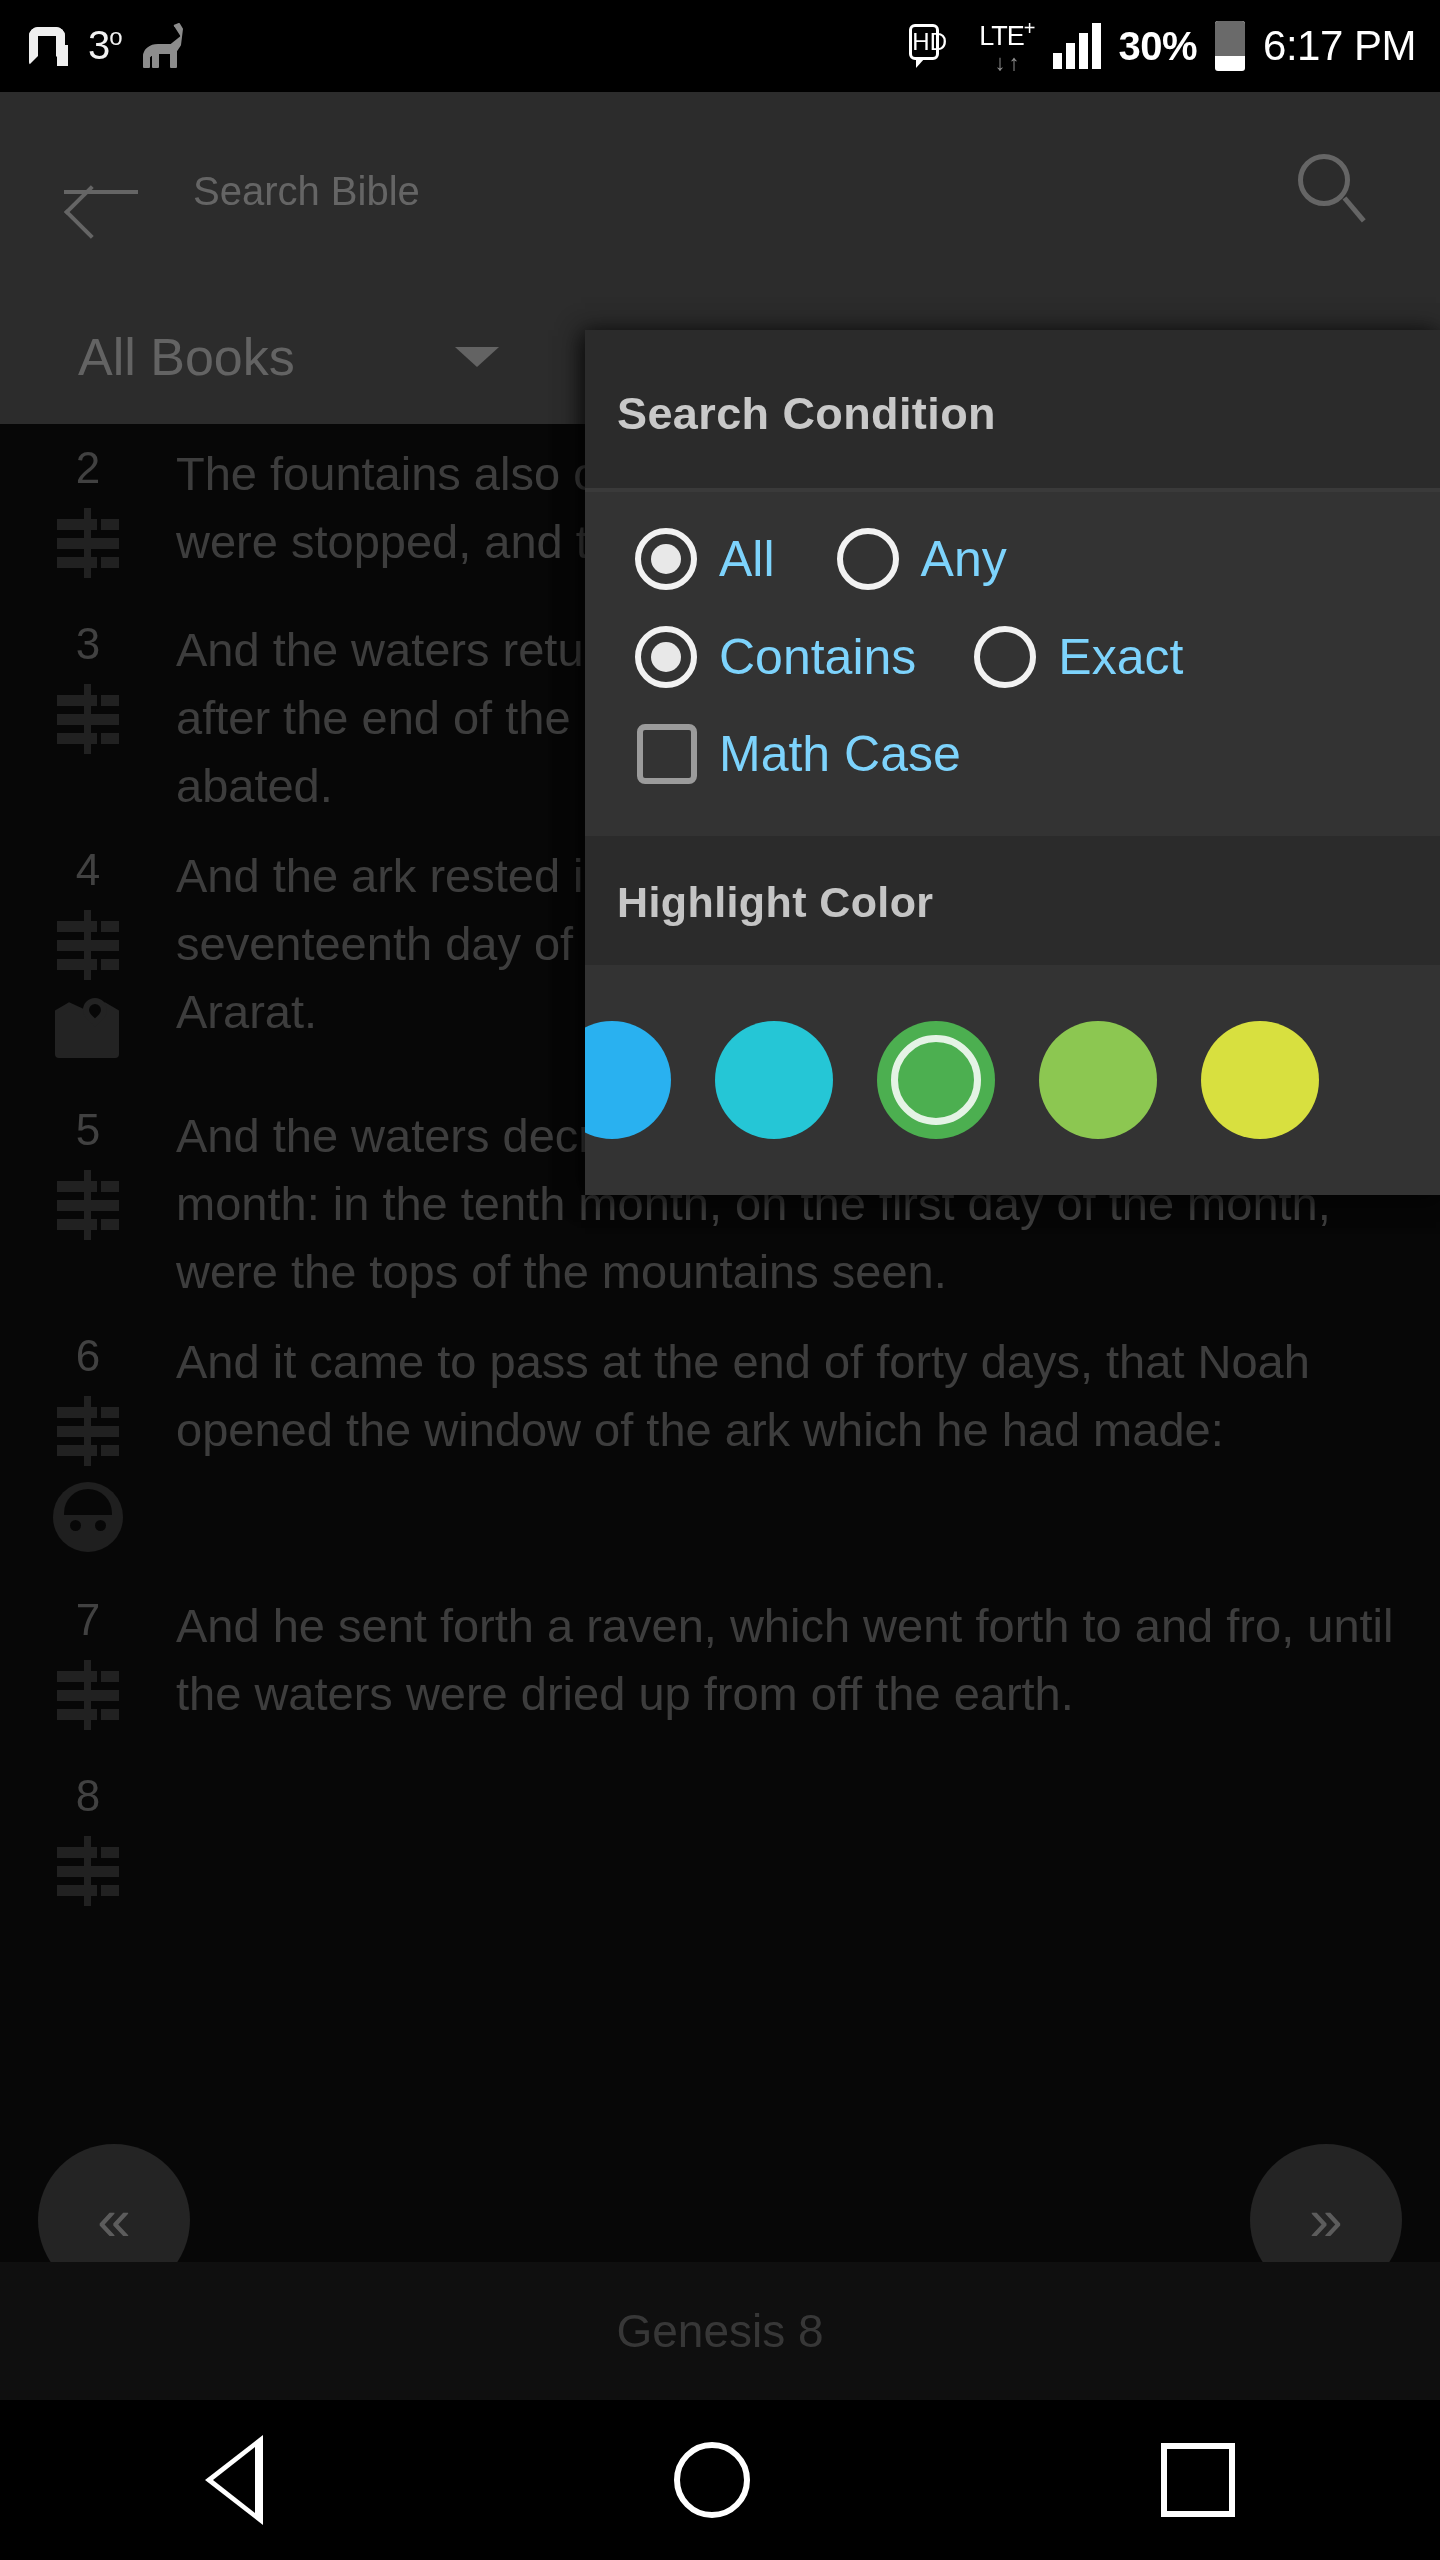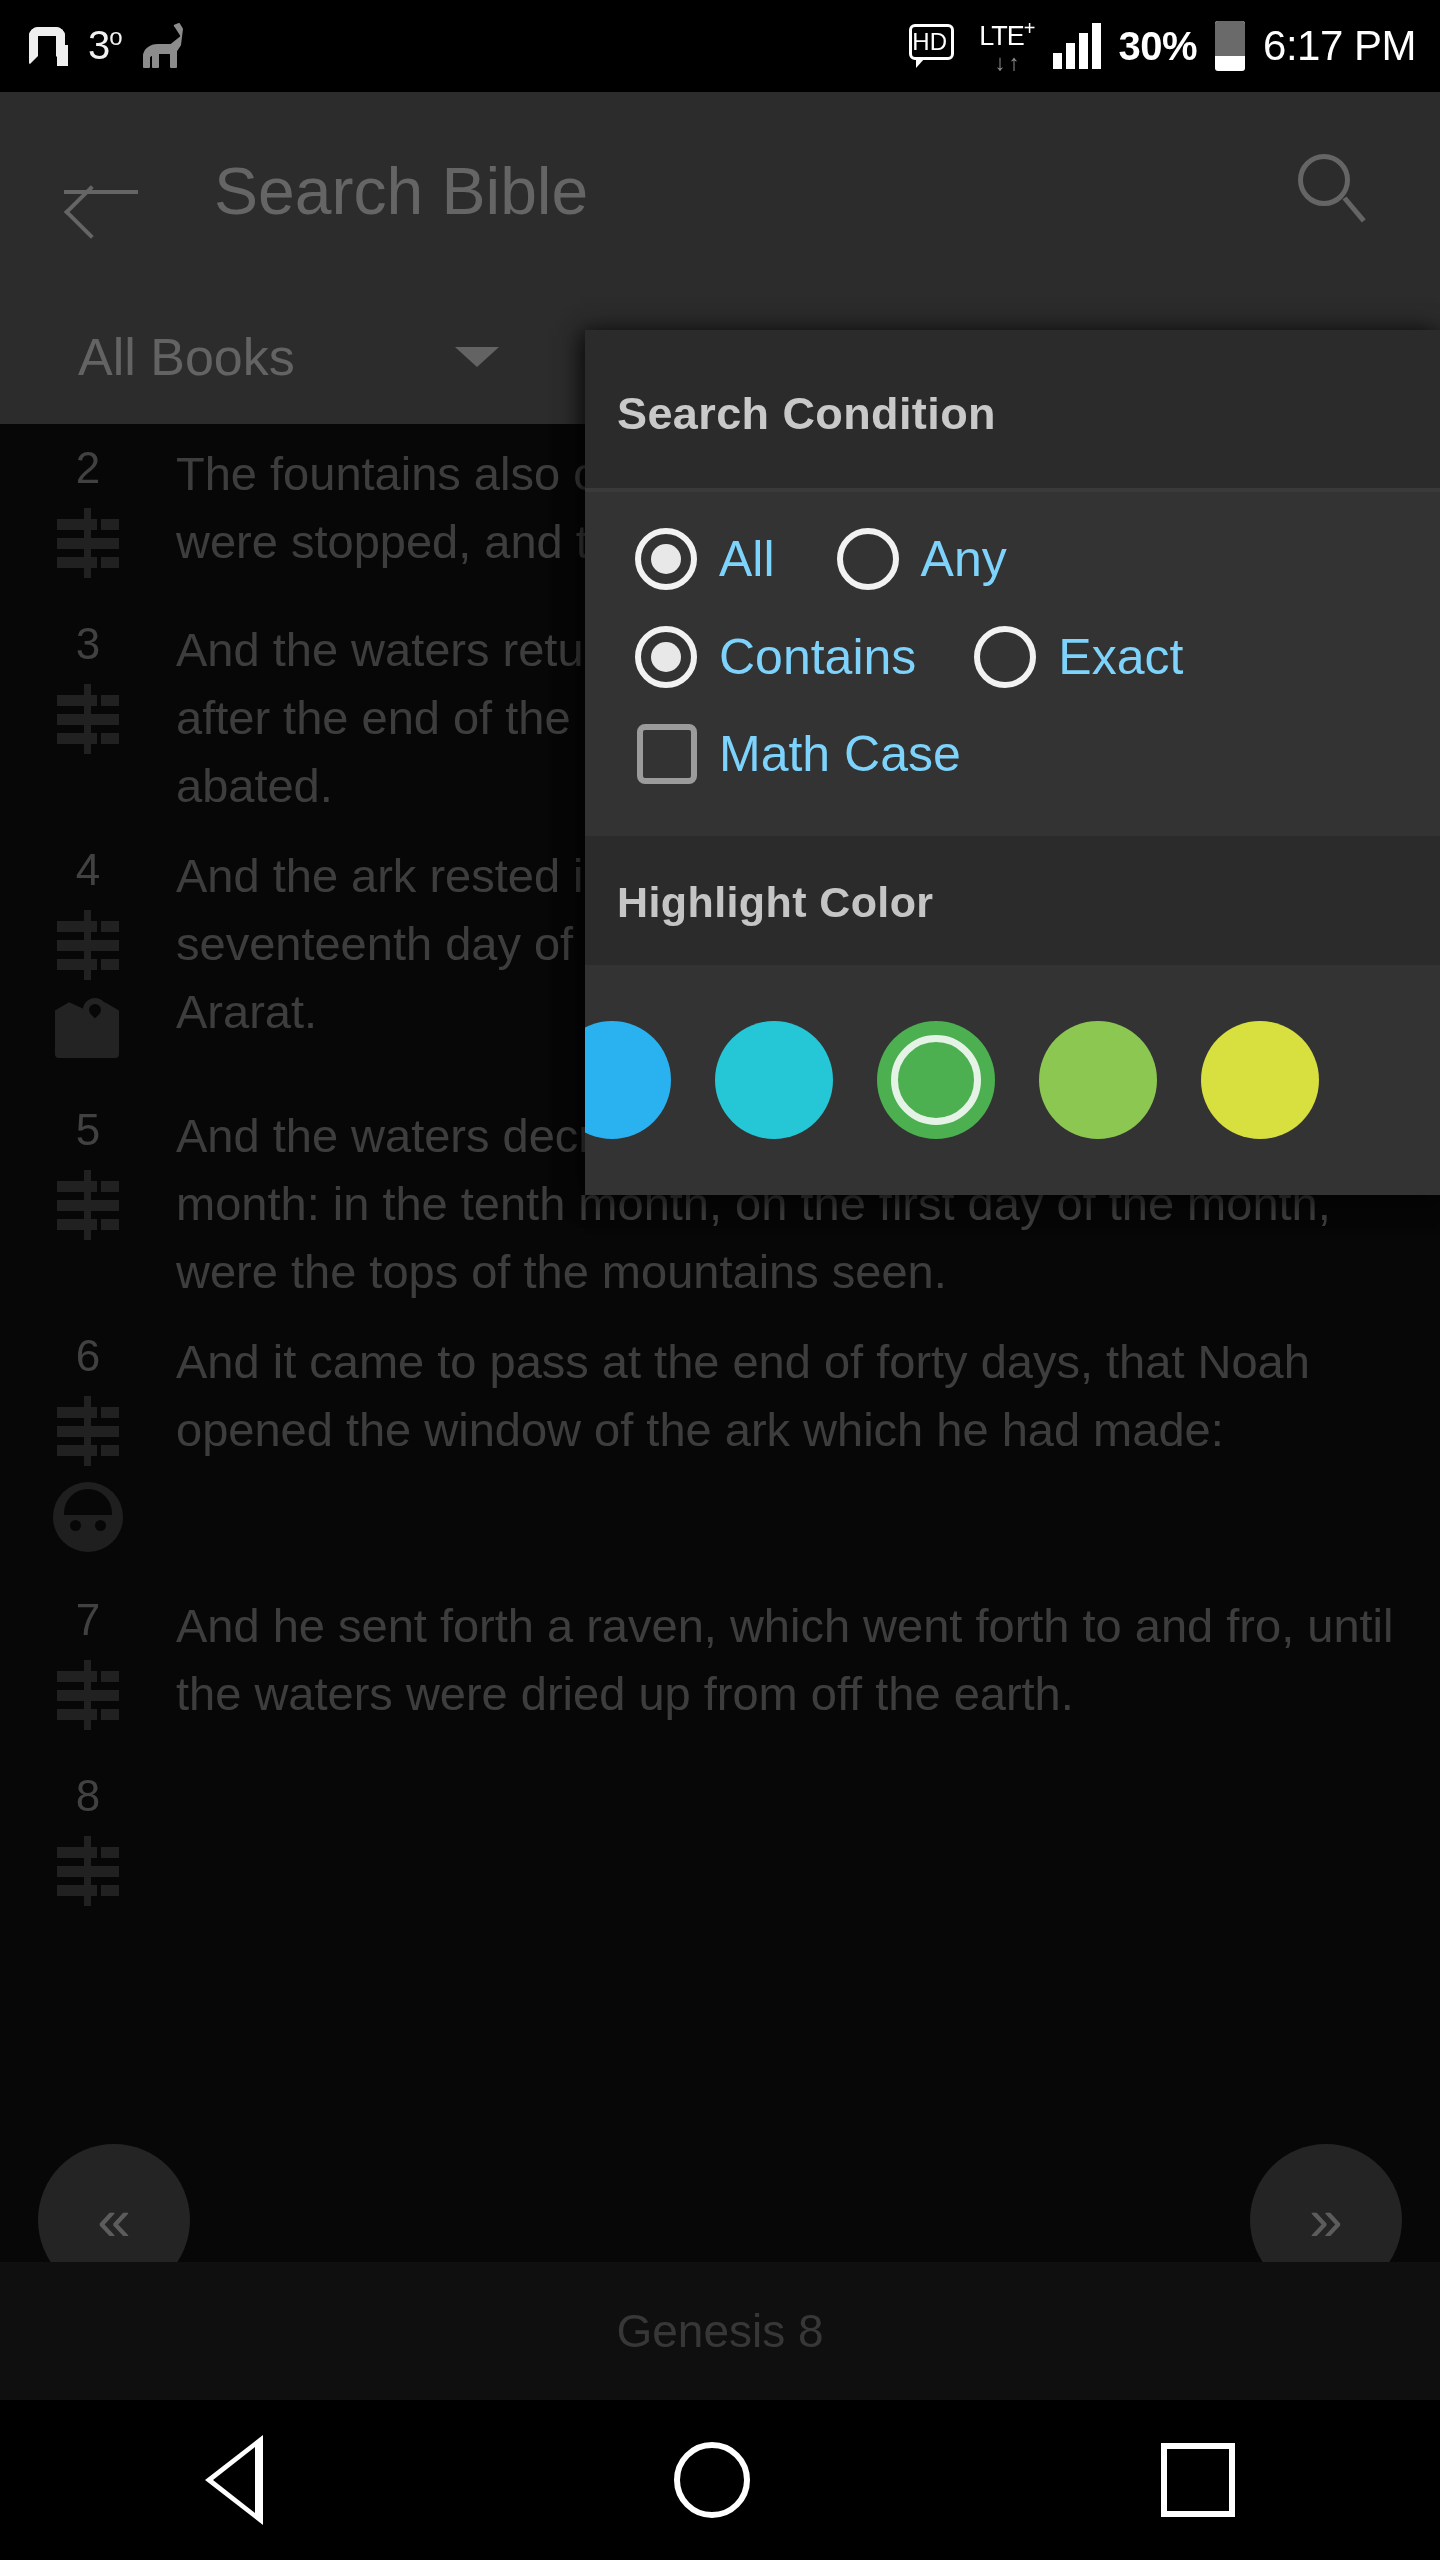--- a/index.html
+++ b/index.html
@@ -76,28 +76,28 @@
   }
   .sb-temp sup { font-size: 24px; vertical-align: super; }
   .sb-llama { width: 52px; height: 46px; }
   .hd-badge {
     position: relative;
     width: 52px; height: 44px;
   }
   .hd-badge .hd-box {
     position: absolute;
     left: 0; top: 0;
-    width: 45px; height: 36px;
+    width: 30px; height: 36px;
     border: 3px solid #ffffff;
     border-radius: 6px;
     box-sizing: border-box;
     color: #fff;
     font-size: 24px;
     line-height: 30px;
-    text-align: left;
+    text-align: right;
     letter-spacing: 0px;
     font-weight: 400;
   }
   .hd-badge .hd-tail {
     position: absolute;
     left: 7px; bottom: 0;
     width: 0; height: 0;
     border-left: 9px solid #fff;
     border-bottom: 10px solid transparent;
   }
@@ -205,23 +205,23 @@
     content: "";
     position: absolute;
     left: 2px; top: 13px;
     width: 34px; height: 34px;
     border-left: 4px solid #a8a8a8;
     border-bottom: 4px solid #a8a8a8;
     transform: rotate(45deg);
     transform-origin: left bottom;
   }
   #toolbar .title {
-    margin-left: 74px;
+    margin-left: 53px;
     color: #a9a9a9;
-    font-size: 66px;
+    font-size: 40px;
     font-weight: 400;
     letter-spacing: 0px;
     text-align: center;
   }
   #toolbar .search-icon {
     margin-left: auto;
     margin-right: 70px;
     width: 74px; height: 74px;
     position: relative;
     flex: none;

